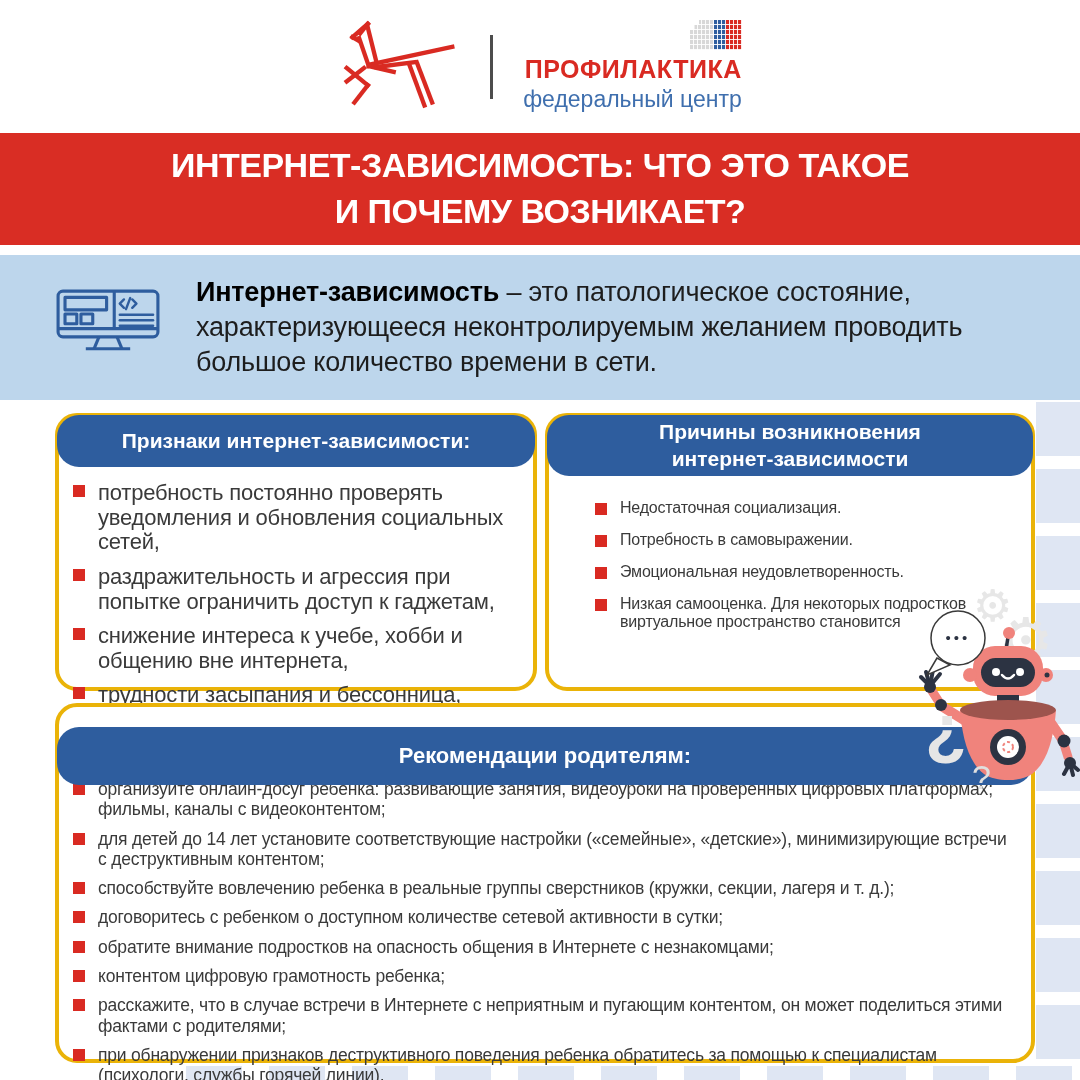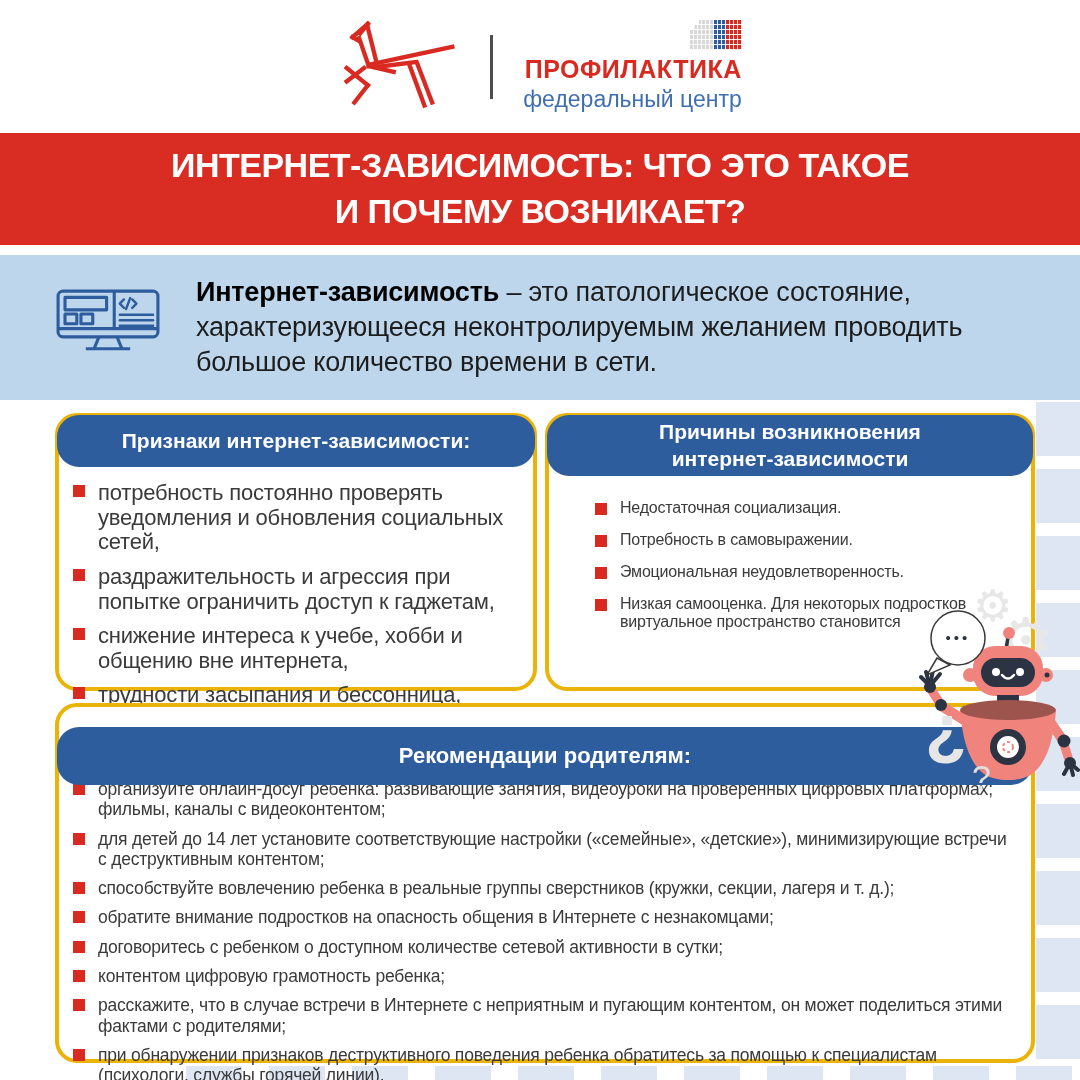--- a/index.html
+++ b/index.html
@@ -210,25 +210,25 @@
       <li>
           <span class="sq"></span>
           <span>для детей до 14 лет установите соответствующие настройки («семейные», «детские»), минимизирующие встречи с деструктивным контентом;</span>
         </li>
       <li>
           <span class="sq"></span>
           <span>способствуйте вовлечению ребенка в реальные группы сверстников (кружки, секции, лагеря и т. д.);</span>
         </li>
       <li>
           <span class="sq"></span>
+          <span>договоритесь с ребенком о доступном количестве сетевой активности в сутки;</span>
+        </li>
+      <li>
+          <span class="sq"></span>
           <span>обратите внимание подростков на опасность общения в Интернете с незнакомцами;</span>
-        </li>
-      <li>
-          <span class="sq"></span>
-          <span>договоритесь с ребенком о доступном количестве сетевой активности в сутки;</span>
         </li>
       <li>
           <span class="sq"></span>
           <span>контентом цифровую грамотность ребенка;</span>
         </li>
       <li>
           <span class="sq"></span>
           <span>расскажите, что в случае встречи в Интернете с неприятным и пугающим контентом, он может поделиться этими фактами с родителями;</span>
         </li>
       <li>

